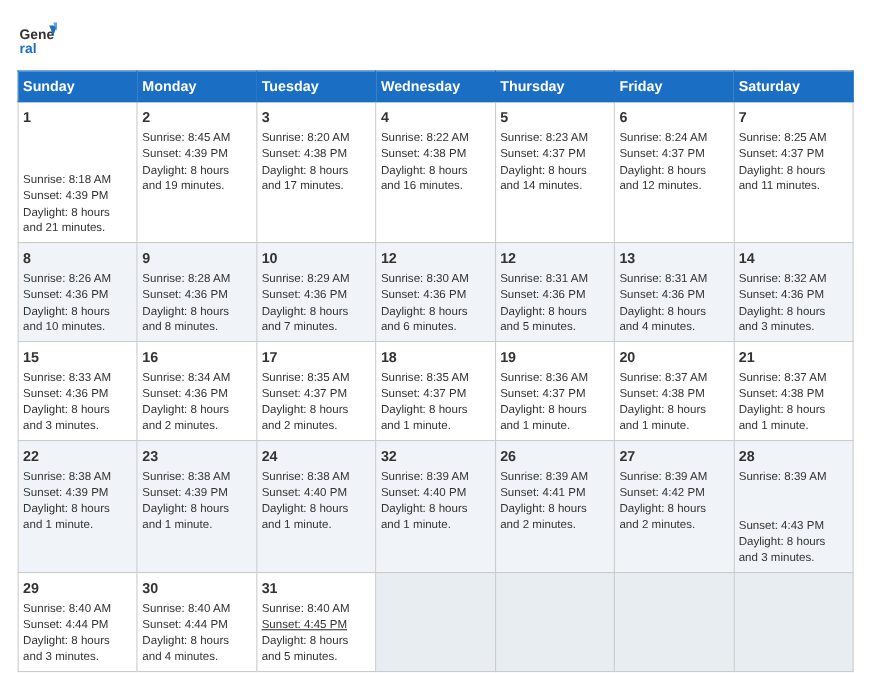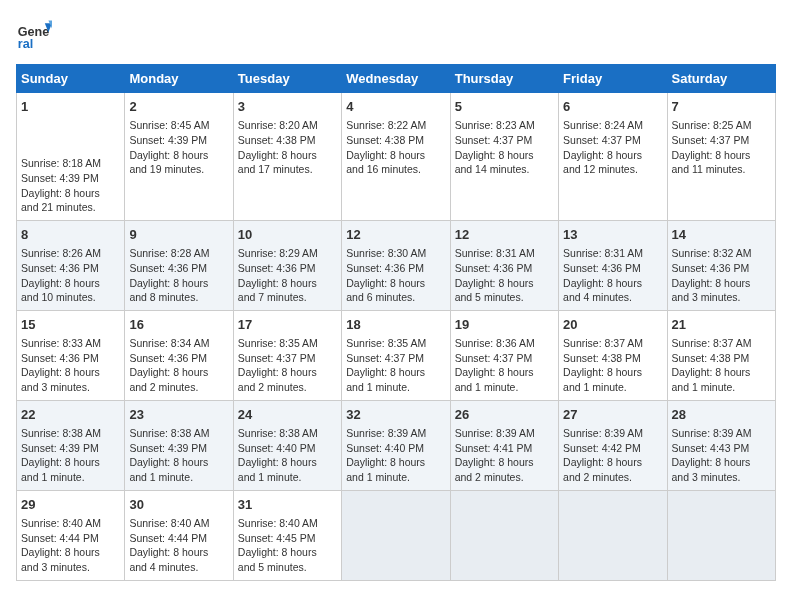--- a/index.html
+++ b/index.html
@@ -296,21 +296,21 @@
         <td>
           <span class="day-num">27</span>
           <span class="cell-text" style="display: block;">Sunrise: 8:39 AM</span>
           <span class="cell-text" style="display: block;">Sunset: 4:42 PM</span>
           <span class="cell-text" style="display: block;">Daylight: 8 hours</span>
           <span class="cell-text" style="display: block;">and 2 minutes.</span>
         </td>
         <td>
           <span class="day-num">28</span>
           <span class="cell-text" style="display: block;">Sunrise: 8:39 AM</span>
-          <span class="cell-text" style="display: block;">Sunset: 4:43 PM</span>
+          <span class="cell-text" style="display: block; margin-top: 30px;">Sunset: 4:43 PM</span>
           <span class="cell-text" style="display: block;">Daylight: 8 hours</span>
           <span class="cell-text" style="display: block;">and 3 minutes.</span>
         </td>
       </tr>
       <tr>
         <td>
           <span class="day-num">29</span>
           <span class="cell-text" style="display: block;">Sunrise: 8:40 AM</span>
           <span class="cell-text" style="display: block;">Sunset: 4:44 PM</span>
           <span class="cell-text" style="display: block;">Daylight: 8 hours</span>
@@ -319,21 +319,21 @@
         <td>
           <span class="day-num">30</span>
           <span class="cell-text" style="display: block;">Sunrise: 8:40 AM</span>
           <span class="cell-text" style="display: block;">Sunset: 4:44 PM</span>
           <span class="cell-text" style="display: block;">Daylight: 8 hours</span>
           <span class="cell-text" style="display: block;">and 4 minutes.</span>
         </td>
         <td>
           <span class="day-num">31</span>
           <span class="cell-text" style="display: block;">Sunrise: 8:40 AM</span>
-          <span class="cell-text" style="display: block;">Sunset: 4:45 PM</span>
+          <span class="cell-text" style="display: block; text-decoration: underline;">Sunset: 4:45 PM</span>
           <span class="cell-text" style="display: block;">Daylight: 8 hours</span>
           <span class="cell-text" style="display: block;">and 5 minutes.</span>
         </td>
         <td class="empty-cell"></td>
         <td class="empty-cell"></td>
         <td class="empty-cell"></td>
         <td class="empty-cell"></td>
       </tr>
     </tbody>
 </table>

